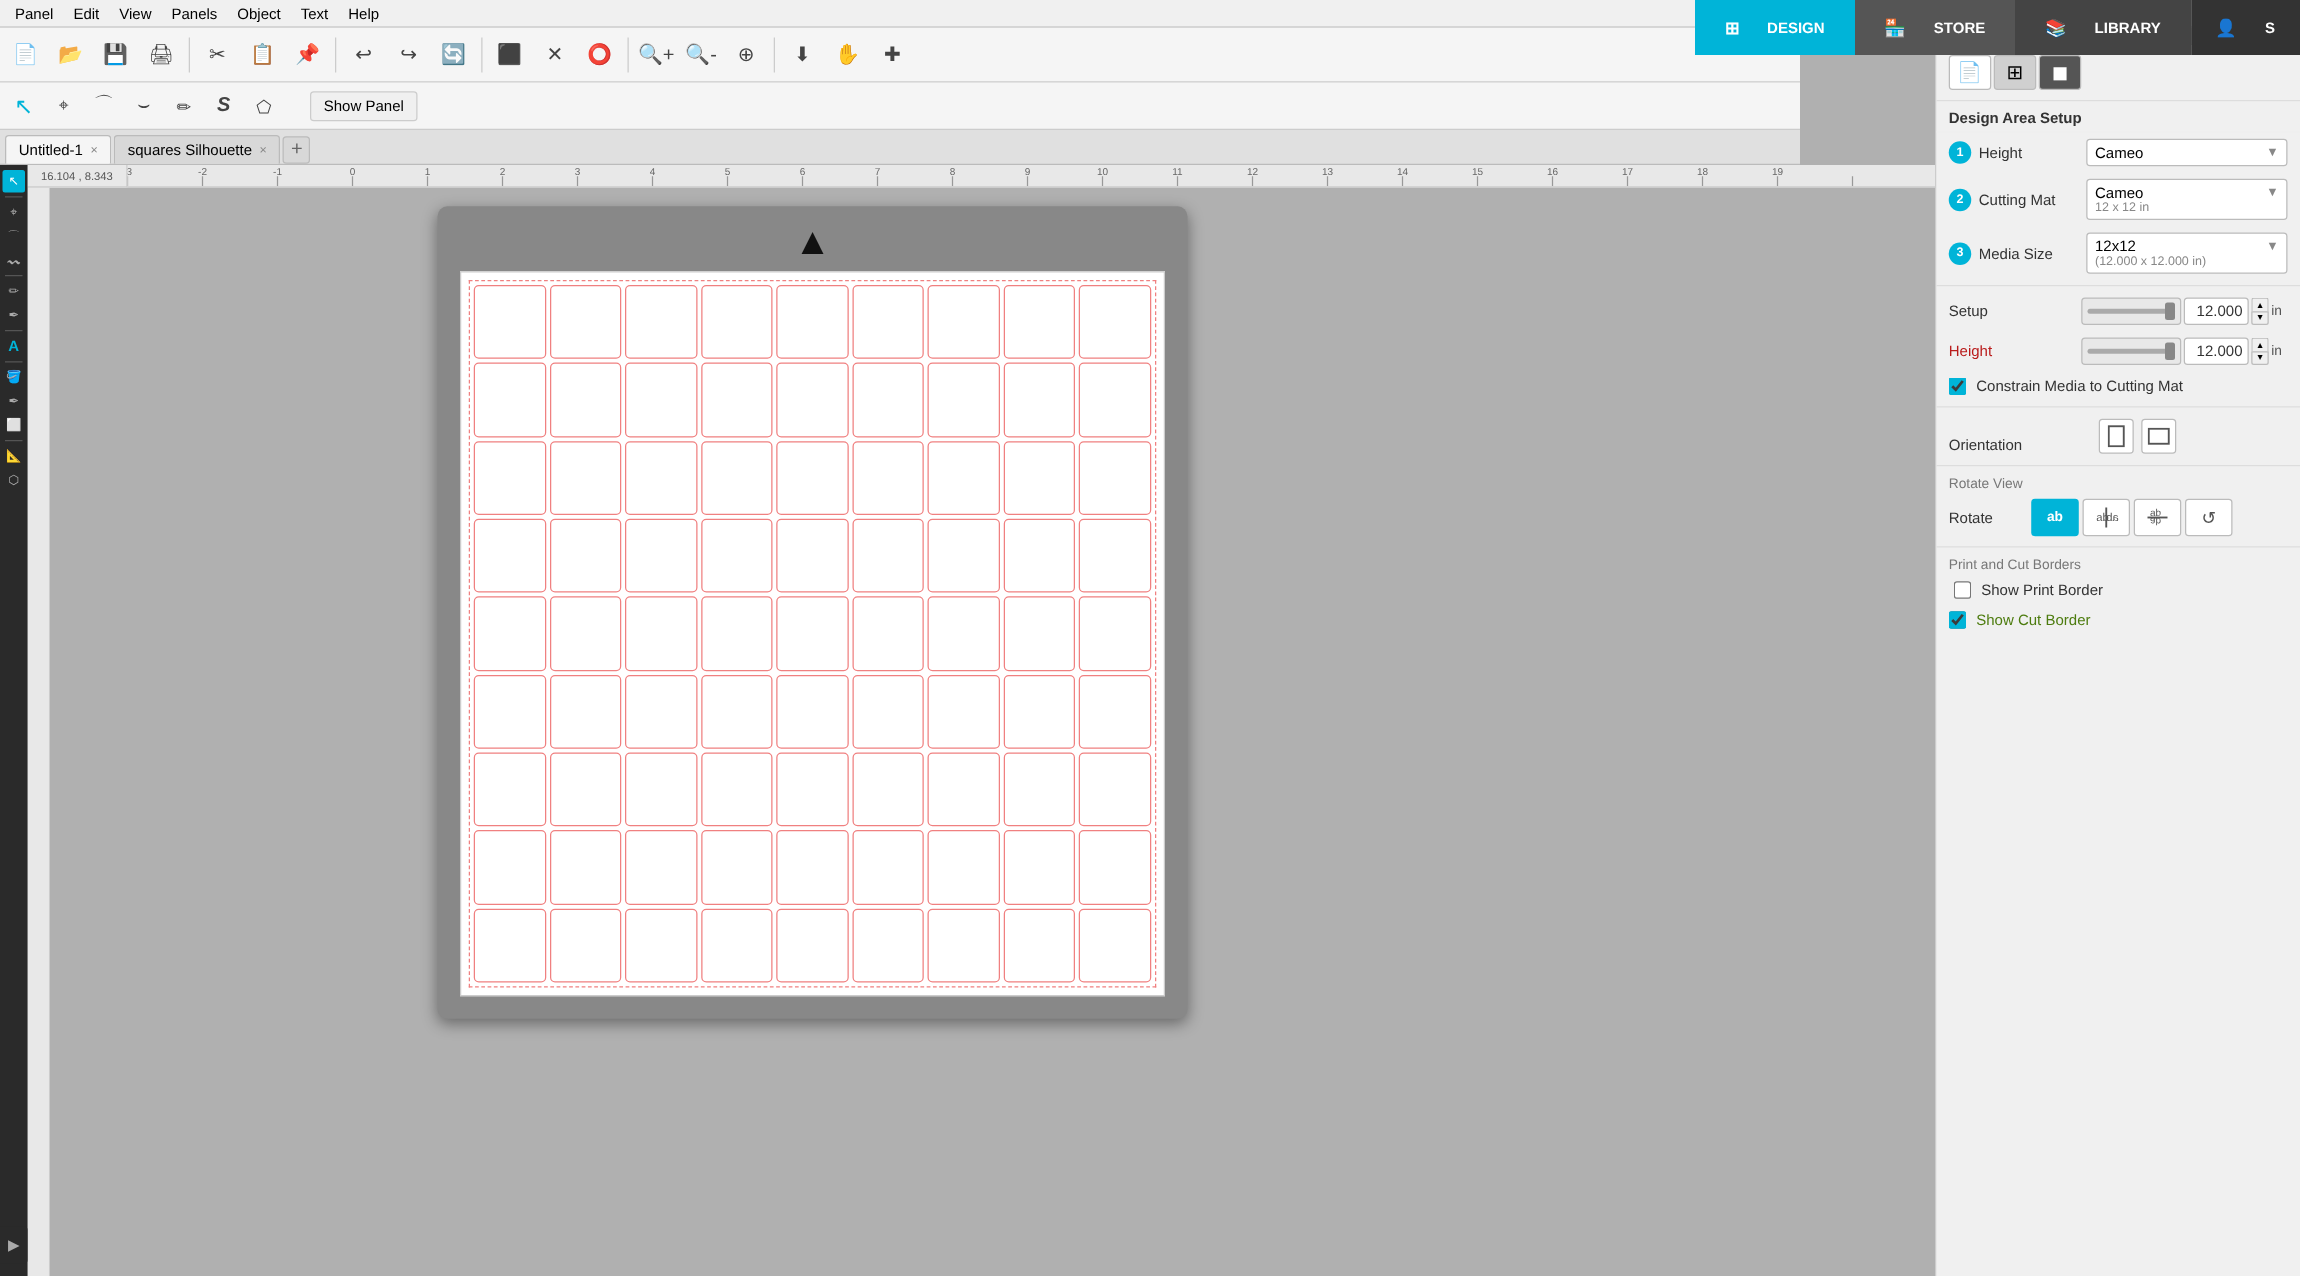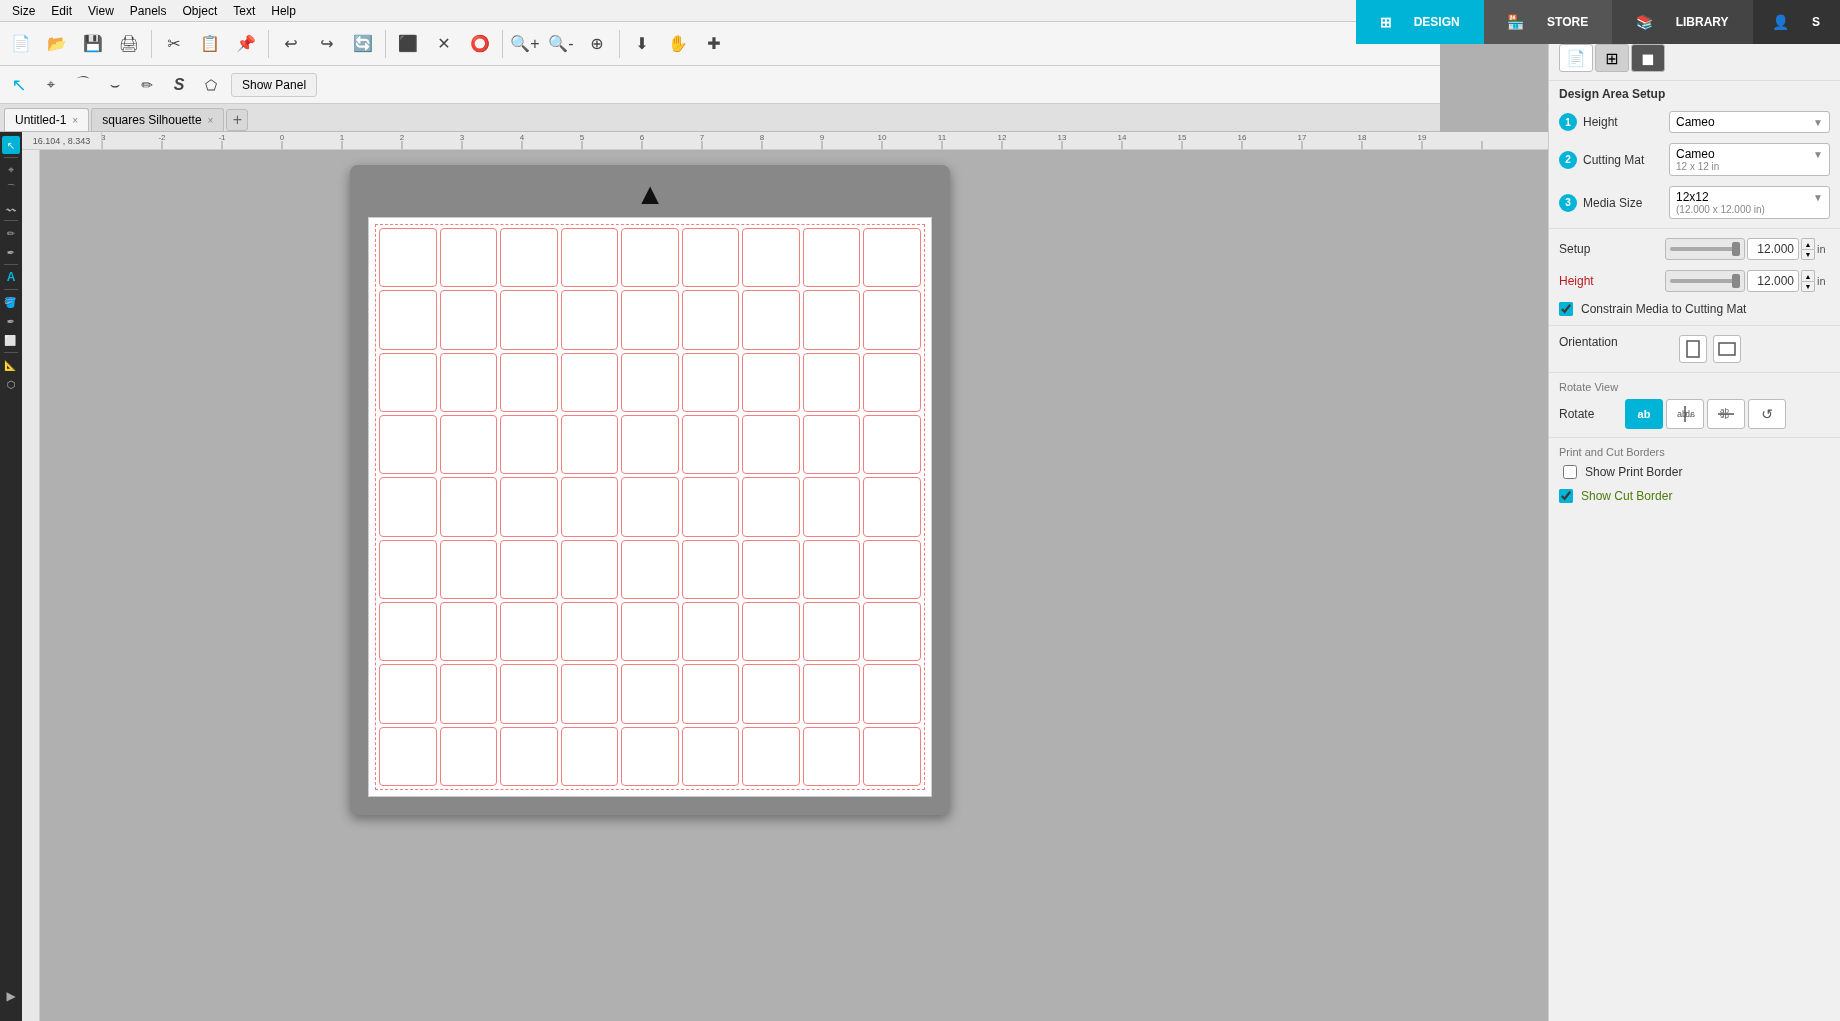--- a/index.html
+++ b/index.html
@@ -37,21 +37,21 @@
     #squares-grid { display: grid; grid-template-columns: repeat(9, 1fr); gap: 4px; padding: 6px; width: 100%; height: 100%; }
     .sq { border: 1.5px solid #f08080; border-radius: 4px; background: white; }
 
     
     #right-panel { position: absolute; right: 0; top: 0; width: 290px; bottom: 0; background: #f0f0f0; border-left: 1px solid #ccc; z-index: 30; }
   </style>
 </head>
 <body>
 
 <div id="menubar" style="position:absolute;top:0;left:0;right:0;height:22px;background:#f0f0f0;border-bottom:1px solid #ccc;display:flex;align-items:center;z-index:50;">
-  <span style="padding:2px 8px;cursor:pointer;font-size:12px;">Size</span>
+  <span style="padding:2px 8px;cursor:pointer;font-size:12px;">Panel</span>
   <span style="padding:2px 8px;cursor:pointer;font-size:12px;">Edit</span>
   <span style="padding:2px 8px;cursor:pointer;font-size:12px;">View</span>
   <span style="padding:2px 8px;cursor:pointer;font-size:12px;">Panels</span>
   <span style="padding:2px 8px;cursor:pointer;font-size:12px;">Object</span>
   <span style="padding:2px 8px;cursor:pointer;font-size:12px;">Text</span>
   <span style="padding:2px 8px;cursor:pointer;font-size:12px;">Help</span>
 
   <div style="position:absolute;right:0;top:0;height:44px;display:flex;top:0;" id="nav-right">
     <div style="display:flex;align-items:center;gap:6px;padding:0 16px;height:44px;background:#00b4d8;color:white;font-size:12px;font-weight:bold;cursor:pointer;margin-top:0;">
       <span style="font-size:14px;">⊞</span>
@@ -100,21 +100,21 @@
 </div>
 
 <div id="toolbar2-row" style="position:absolute;top:66px;left:0;right:400px;height:38px;background:#f5f5f5;border-bottom:1px solid #ccc;display:flex;align-items:center;padding:0 4px;gap:2px;z-index:40;">
   <div class="tb2-btn" style="color:#00b4d8;font-size:18px;">↖</div>
   <div class="tb2-btn">⌖</div>
   <div class="tb2-btn" style="font-size:16px;">⌒</div>
   <div class="tb2-btn" style="font-size:16px;">⌣</div>
   <div class="tb2-btn">✏</div>
   <div class="tb2-btn" style="font-size:16px;font-weight:bold;font-style:italic;">S</div>
   <div class="tb2-btn">⬠</div>
-  <div class="show-panel-btn" style="margin-left:3px;padding:4px 10px;border:1px solid #ccc;border-radius:3px;background:#f0f0f0;cursor:pointer;font-size:12px;">Show Panel</div>
+  <div class="show-panel-btn" style="margin-left:20px;padding:4px 10px;border:1px solid #ccc;border-radius:3px;background:#f0f0f0;cursor:pointer;font-size:12px;">Show Panel</div>
 </div>
 
 <div id="tabs-row" style="position:absolute;top:104px;left:0;right:400px;height:28px;background:#e0e0e0;border-bottom:1px solid #bbb;display:flex;align-items:flex-end;padding:0 4px;z-index:40;">
   <div class="tab active" style="display:flex;align-items:center;padding:4px 10px;background:#f5f5f5;border:1px solid #bbb;border-bottom:none;border-radius:3px 3px 0 0;cursor:pointer;font-size:12px;margin-right:2px;">
     <span>Untitled-1</span>
     <span class="tab-close" style="margin-left:6px;cursor:pointer;color:#888;font-size:10px;">×</span>
   </div>
   <div class="tab" style="display:flex;align-items:center;padding:4px 10px;background:#d8d8d8;border:1px solid #bbb;border-bottom:none;border-radius:3px 3px 0 0;cursor:pointer;font-size:12px;margin-right:2px;">
     <span>squares Silhouette</span>
     <span class="tab-close" style="margin-left:6px;cursor:pointer;color:#888;font-size:10px;">×</span>
@@ -393,21 +393,21 @@
   </div>
 
 
   <div style="display:flex;align-items:flex-end;padding:5px 10px;gap:8px;">
     <input type="checkbox" id="constrain-cb" checked="" style="width: 14px; height: 14px; cursor: pointer; accent-color: rgb(0, 180, 216);">
     <label for="constrain-cb" style="font-size:12px;color:#333;cursor:pointer;">Constrain Media to Cutting Mat</label>
   </div>
 
   <div style="border-top:1px solid #ddd;margin:4px 0;"></div>
 
-  <div style="display:flex;align-items:flex-start;padding:5px 10px;gap:20px;">
+  <div style="display:flex;align-items:flex-end;padding:5px 10px;gap:20px;">
     <span style="width:100px;font-size:12px;color:#333;flex-shrink:0;">Orientation</span>
     <div style="display:flex;gap:6px;">
       <div style="width:28px;height:28px;display:flex;align-items:center;justify-content:center;border:1px solid #bbb;border-radius:3px;cursor:pointer;background:white;">
         <svg width="14" height="18" viewBox="0 0 14 18">
             <rect x="1" y="1" width="12" height="16" fill="none" stroke="#555" stroke-width="1.5"></rect>
           </svg>
       </div>
       <div style="width:28px;height:28px;display:flex;align-items:center;justify-content:center;border:1px solid #bbb;border-radius:3px;cursor:pointer;background:white;">
         <svg width="18" height="14" viewBox="0 0 18 14">
             <rect x="1" y="1" width="16" height="12" fill="none" stroke="#555" stroke-width="1.5"></rect>

